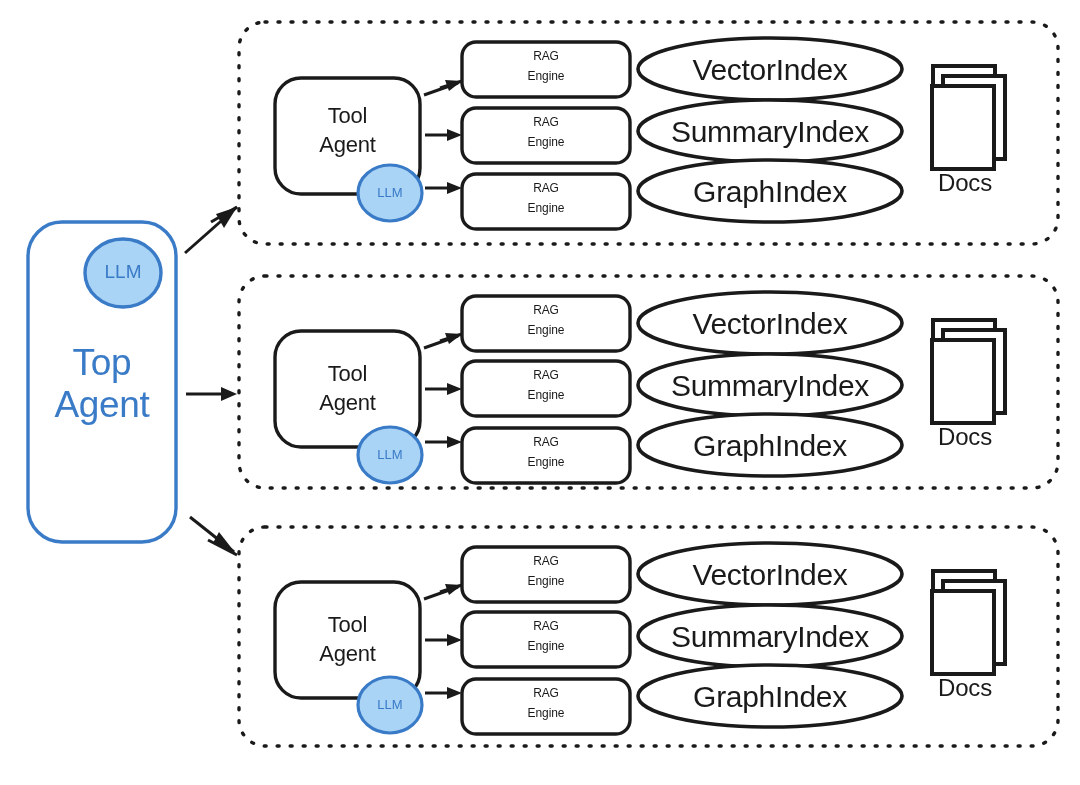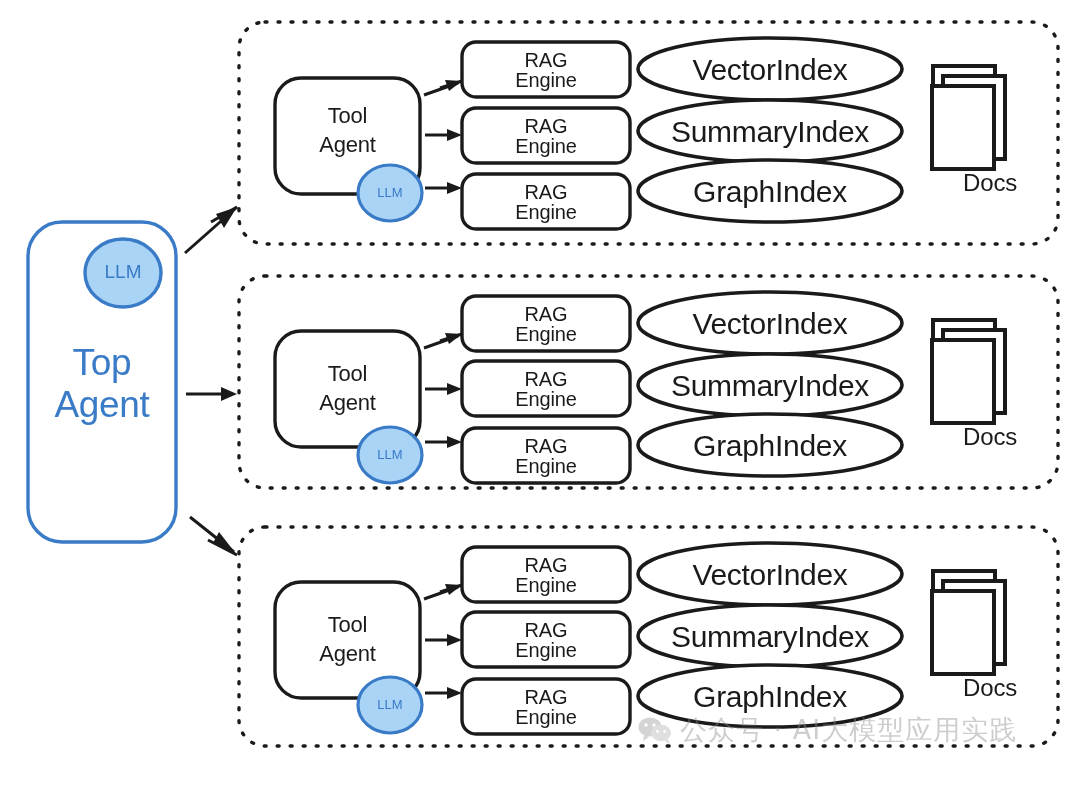--- a/index.html
+++ b/index.html
@@ -46,31 +46,30 @@
   }
   .t-llm-small {
     color: #3a7bc8;
     font-size: 13px;
   }
   .t-toolagent {
     font-size: 22px;
     letter-spacing: -0.2px;
   }
   .t-rag {
-    font-size: 20px;
+    font-size: 12px;
     letter-spacing: -0.1px;
   }
   .t-index {
     font-size: 30px;
     letter-spacing: -0.3px;
   }
   .t-docs {
     font-size: 24px;
     letter-spacing: -0.2px;
-    text-align: right;
   }
   .watermark {
     position: absolute;
     left: 638px;
     top: 712px;
     display: flex;
     align-items: center;
     gap: 8px;
     opacity: 0.42;
     user-select: none;
@@ -263,27 +262,14 @@
   <div class="txt t-rag" style="left:462px; top:640px; width:168px;">Engine</div>
   <div class="txt t-rag" style="left:462px; top:687px; width:168px;">RAG</div>
   <div class="txt t-rag" style="left:462px; top:707px; width:168px;">Engine</div>
 
   <div class="txt t-index" style="left:638px; top:559px; width:264px;">VectorIndex</div>
   <div class="txt t-index" style="left:638px; top:621px; width:264px;">SummaryIndex</div>
   <div class="txt t-index" style="left:638px; top:681px; width:264px;">GraphIndex</div>
 
   <div class="txt t-docs" style="left:913px; top:675px; width:104px;">Docs</div>
 
-  <div class="watermark">
-    <svg width="34" height="28" viewBox="0 0 34 28">
-      <ellipse cx="12" cy="11" rx="11.5" ry="9.5" fill="#9a9a9a"></ellipse>
-      <path d="M6 19 L5 25 L11 21 Z" fill="#9a9a9a"></path>
-      <circle cx="8" cy="9" r="1.7" fill="#ffffff"></circle>
-      <circle cx="16" cy="9" r="1.7" fill="#ffffff"></circle>
-      <ellipse cx="23" cy="17" rx="10" ry="8.2" fill="#b5b5b5"></ellipse>
-      <path d="M30 23 L32 28 L26 25 Z" fill="#b5b5b5"></path>
-      <circle cx="19.5" cy="15.5" r="1.4" fill="#ffffff"></circle>
-      <circle cx="26.5" cy="15.5" r="1.4" fill="#ffffff"></circle>
-    </svg>
-    <span class="watermark-text">公众号 · AI大模型应用实践</span>
-  </div>
 
 </div>
 
 </body></html>

